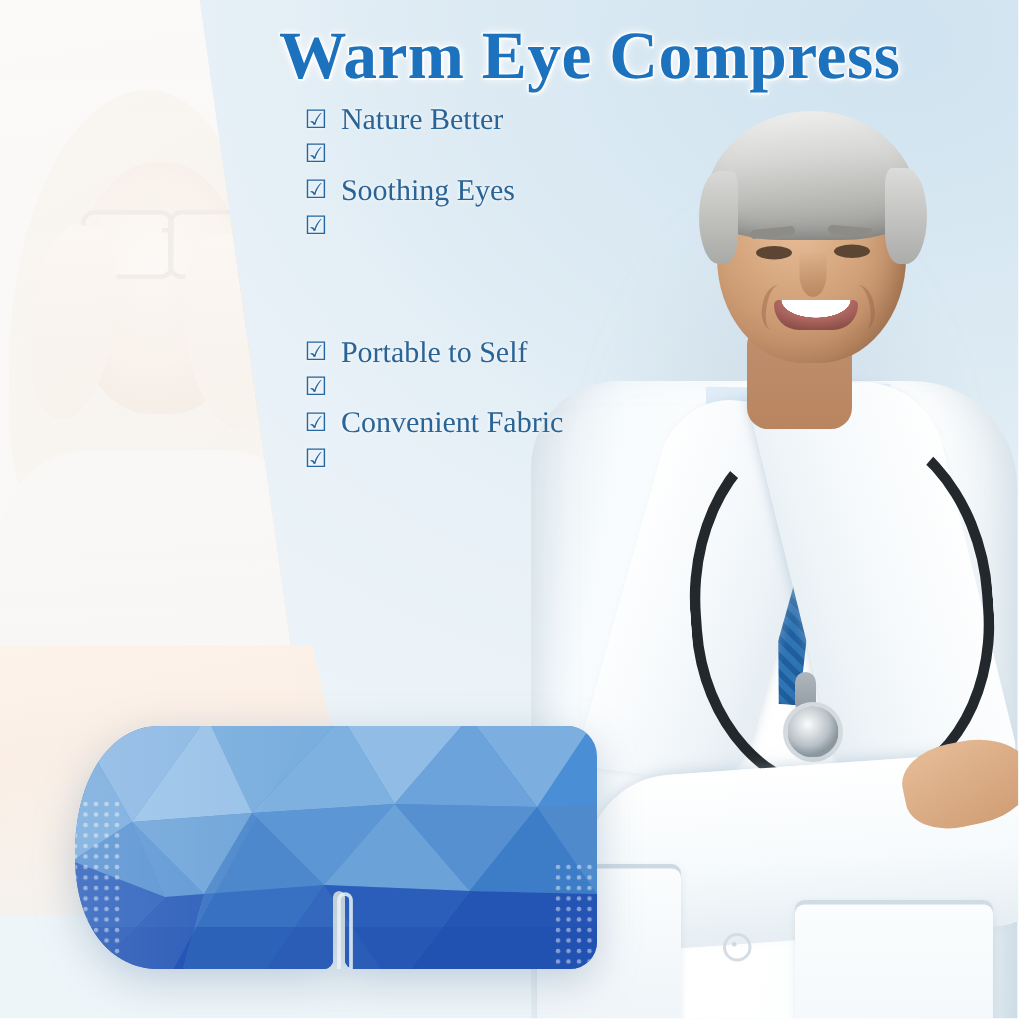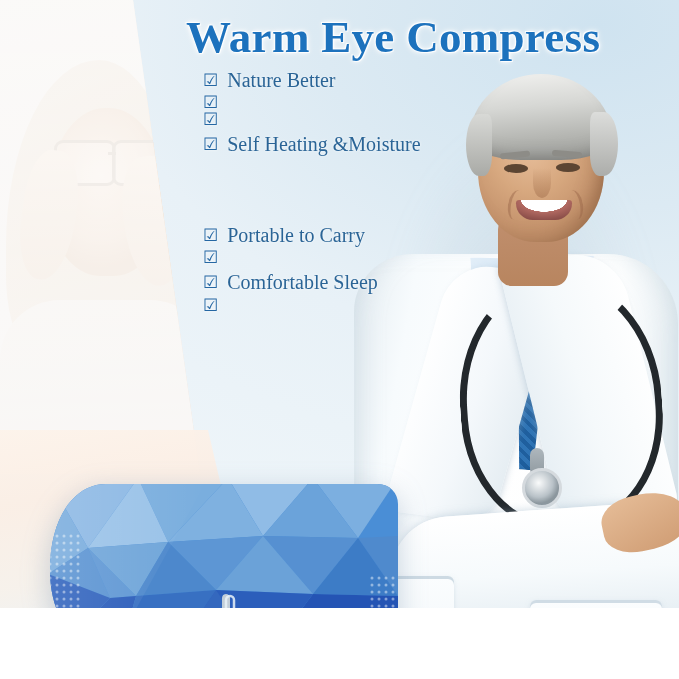--- a/index.html
+++ b/index.html
@@ -1,20 +1,20 @@
 <!DOCTYPE html>
 <html><head>
 <meta charset="utf-8">
 <style>
   html,body{margin:0;padding:0;background:#fff;}
   body{font-family:"Liberation Serif", serif;}
 
   #poster{
     position:relative;
-    width:679px;height:608px;
+    width:679px;height:679px;
     overflow:hidden;
     background:
       radial-gradient(120% 90% at 88% 4%, #cfe3f0 0%, #dceaf3 34%, #e8f1f7 60%, #eef5f9 100%);
   }
 
   
   #doctor{
     position:absolute; left:352px; top:40px; width:327px; height:639px;
     overflow:hidden;
   }
@@ -304,38 +304,38 @@
   <ul class="feature-list" id="list-benefits">
     <li class="feature-item">
       <span class="check-icon">☑</span>
       <span>Nature Better</span>
     </li>
     <li class="feature-item">
       <span class="check-icon">☑</span>
     </li>
     <li class="feature-item">
       <span class="check-icon">☑</span>
-    </li>
-    <li class="feature-item">
-      <span class="check-icon">☑</span>
-      <span>Self Heating &amp;Moisture</span>
+      <span>Soothing Eyes</span>
+    </li>
+    <li class="feature-item">
+      <span class="check-icon">☑</span>
     </li>
   </ul>
 
   <ul class="feature-list" id="list-attributes">
     <li class="feature-item">
       <span class="check-icon">☑</span>
-      <span>Portable to Carry</span>
-    </li>
-    <li class="feature-item">
-      <span class="check-icon">☑</span>
-    </li>
-    <li class="feature-item">
-      <span class="check-icon">☑</span>
-      <span>Comfortable Sleep</span>
+      <span>Portable to Self</span>
+    </li>
+    <li class="feature-item">
+      <span class="check-icon">☑</span>
+    </li>
+    <li class="feature-item">
+      <span class="check-icon">☑</span>
+      <span>Convenient Fabric</span>
     </li>
     <li class="feature-item">
       <span class="check-icon">☑</span>
     </li>
   </ul>
 
   <div id="eye-mask">
     <svg viewBox="0 0 350 182" xmlns="http://www.w3.org/2000/svg" aria-hidden="true">
       <defs>
         <clipPath id="maskShape">

